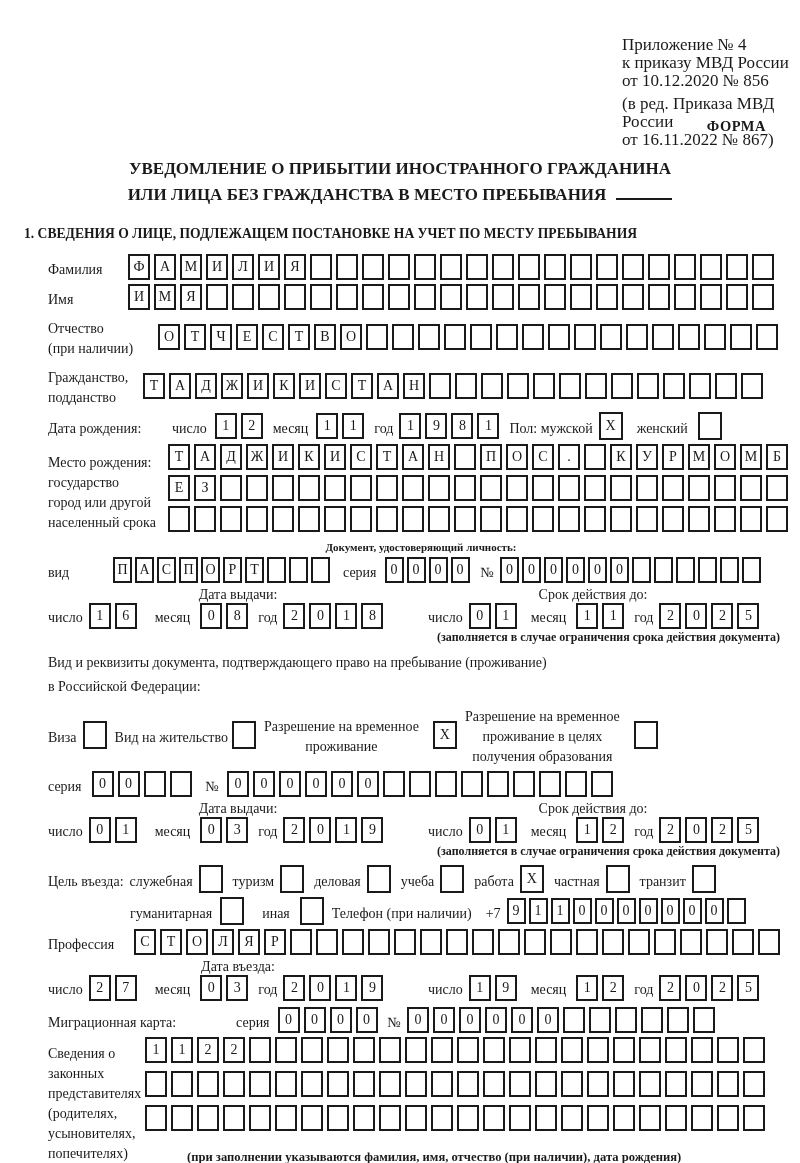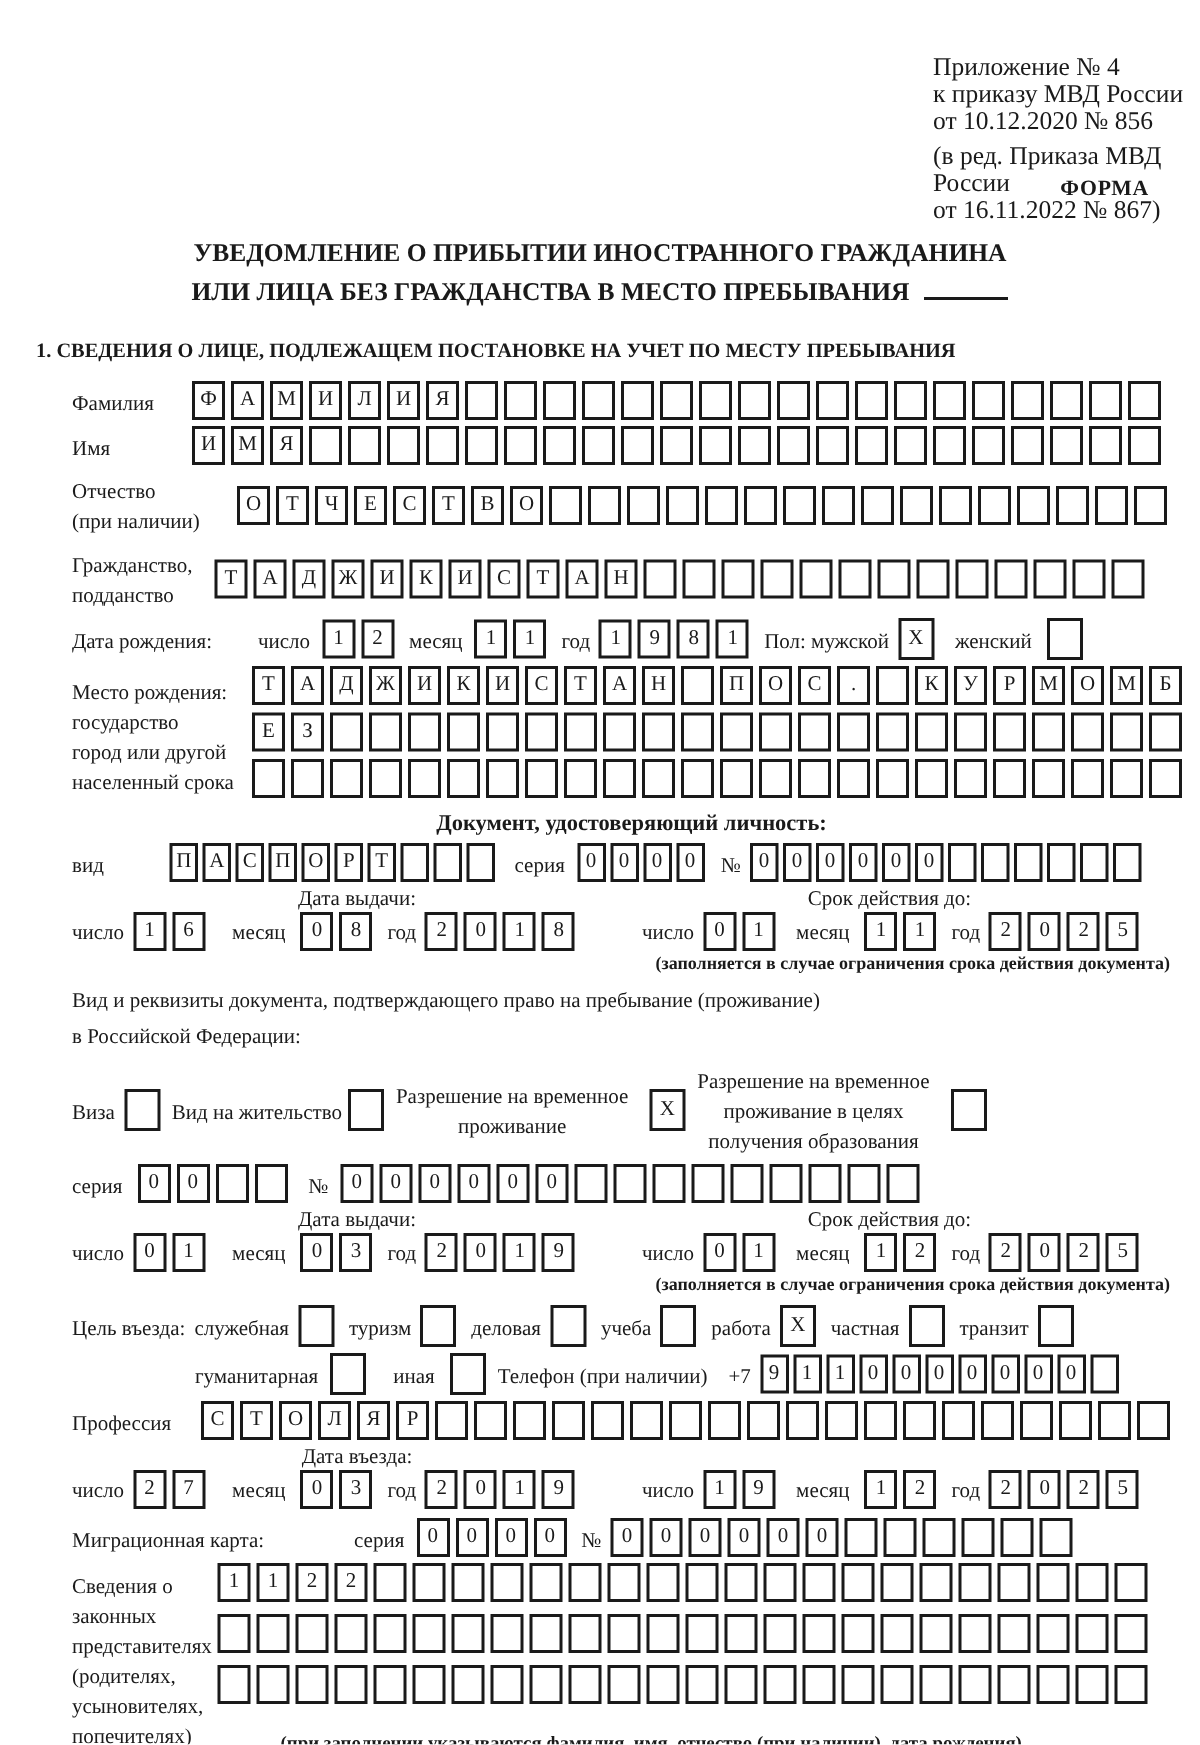--- a/index.html
+++ b/index.html
@@ -16,21 +16,21 @@
   .row{display:flex;align-items:center;margin-bottom:4px;white-space:nowrap;}
   .rowlabel{flex:none;padding-top:5px;line-height:20px;}
   .cells{display:inline-block;white-space:nowrap;}
   .cell{display:inline-block;width:18px;height:22px;border:2px solid #1a1a1a;margin-right:4px;
         text-align:center;font-size:14px;line-height:22px;vertical-align:middle;background:#fff;}
   .check .cell{width:20px;height:24px;line-height:24px;}
   .tight .cell{width:15px;margin-right:3px;}
   .w80{width:80px;} .w110{width:110px;} .w95{width:95px;} .w112{width:116px;} .w120{width:120px;} .w65{width:65px;} .w97{width:97px;}
   .inline-label{padding-top:5px;line-height:20px;}
   .gap6{margin-left:6px;} .gap8{margin-left:8px;} .gap10{margin-left:10px;} .gap14{margin-left:14px;} .gap20{margin-left:4px;}
-  .doc-heading{text-align:center;font-weight:bold;font-size:15px;margin:2px 0 4px 0;}
+  .doc-heading{text-align:center;font-weight:bold;font-size:11px;margin:2px 0 4px 0;}
   .date-heads{display:flex;margin-bottom:0;}
   .date-head-left{width:380px;text-align:center;}
   .date-head-right{width:330px;text-align:center;}
   .dates-row{display:flex;}
   .date-col-left{width:380px;}
   .dategrp{display:flex;align-items:flex-start;white-space:nowrap;}
   .dategrp .inline-label{padding-top:5px;}
   .note{font-size:12px;font-weight:bold;text-align:right;padding-right:14px;margin:1px 0 6px 0;}
   .para{line-height:24px;}
   .opt-multiline{text-align:center;line-height:20px;padding-top:4px;white-space:normal;}

